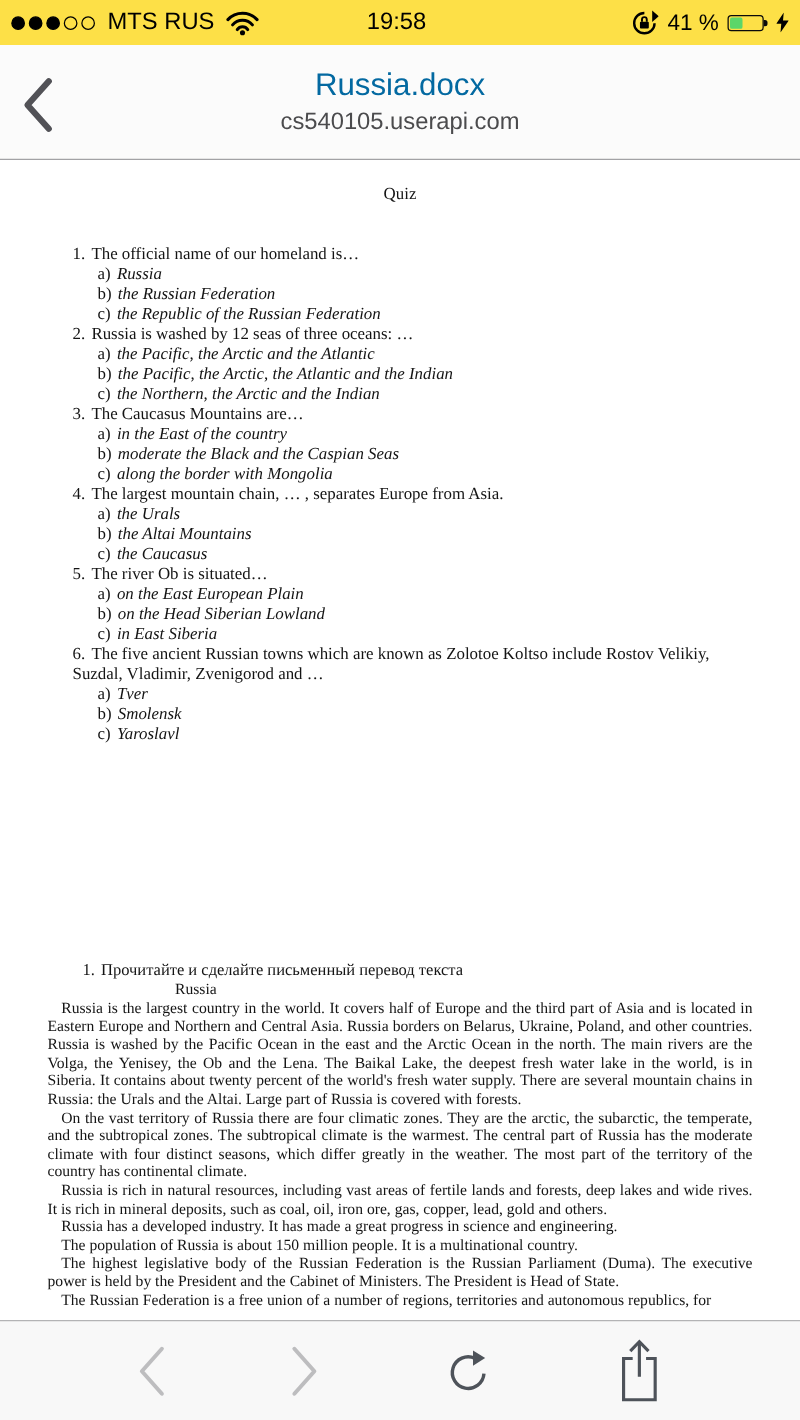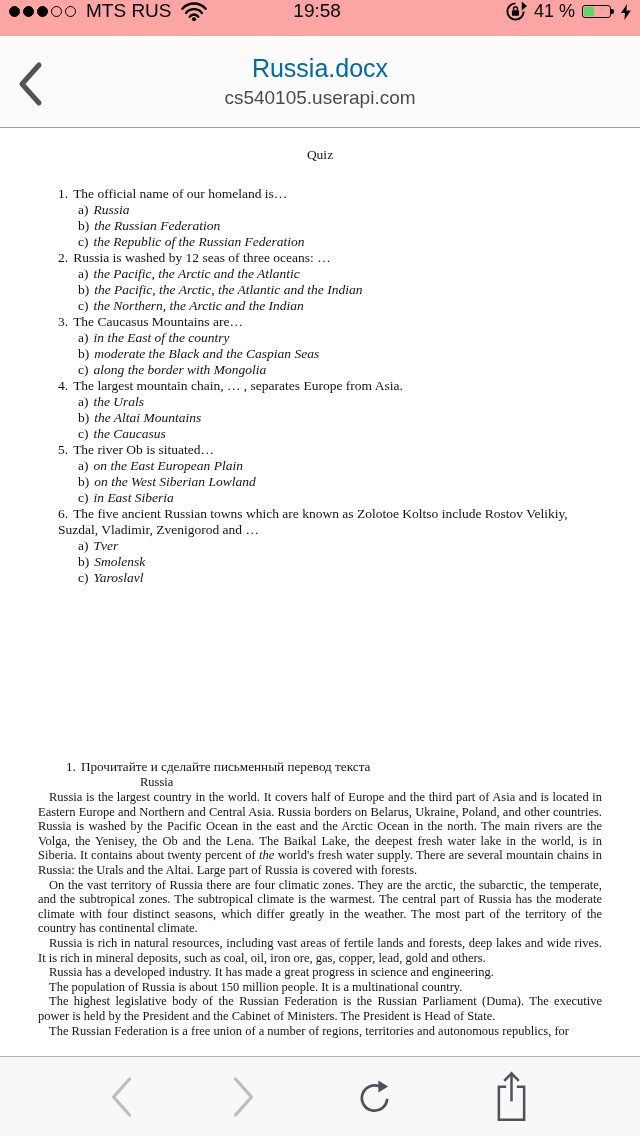--- a/index.html
+++ b/index.html
@@ -1,21 +1,21 @@
 <!DOCTYPE html>
 <html><head>
 <meta charset="utf-8">
 <style>
   html,body{margin:0;padding:0;background:#e9e9e9;}
   .screen{position:relative;width:640px;height:1136px;margin:0 auto;background:#ffffff;
           overflow:hidden;font-family:"Liberation Sans",sans-serif;}
 
   
-  .status-bar{position:absolute;top:0;left:0;width:100%;height:36px;background:#fca5a5;
-              display:flex;align-items:flex-start;padding:0 9px;box-sizing:border-box;color:#000;}
+  .status-bar{position:absolute;top:0;left:0;width:100%;height:36px;background:#fde047;
+              display:flex;align-items:center;padding:0 9px;box-sizing:border-box;color:#000;}
   .sb-left{display:flex;align-items:center;gap:8px;}
   .signal-dots{display:flex;align-items:center;gap:3px;}
   .dot{width:11px;height:11px;border-radius:50%;border:1px solid #000;box-sizing:border-box;}
   .dot.filled{background:#000;}
   .sb-carrier{font-size:19px;margin-left:2px;}
   .sb-time{position:absolute;left:50%;transform:translateX(-56%);font-size:19px;}
   .sb-right{margin-left:auto;display:flex;align-items:center;gap:7px;}
   .sb-percent{font-size:18px;}
   .battery{position:relative;width:29px;height:13px;border:1px solid #0a0a0a;border-radius:3px;
            padding:1px;box-sizing:border-box;display:flex;align-items:stretch;}
@@ -28,32 +28,32 @@
               display:flex;flex-direction:column;align-items:center;justify-content:center;}
   .nav-title{font-size:25px;color:#0369a1;}
   .nav-subtitle{font-size:19px;color:#4b4b4d;margin-top:4px;}
   .back-btn{position:absolute;left:15px;top:24px;width:40px;height:48px;background:none;border:none;
             padding:0;color:#525257;cursor:pointer;display:flex;align-items:center;}
 
   
   .doc{position:absolute;top:129px;left:0;width:100%;height:927px;background:#ffffff;overflow:hidden;
        font-family:"Liberation Serif",serif;color:#141414;}
   .quiz{margin:18px 58px 0 58px;width:524px;font-size:13.5px;line-height:16px;}
-  .quiz-title{text-align:center;margin-bottom:23px;}
+  .quiz-title{text-align:center;margin-bottom:32px;}
   .q-lead{}
   .q-text{margin-left:5px;}
   .q-opt{padding-left:20px;}
   .o-t{margin-left:5px;font-style:italic;}
 
   .translation{margin:172px 38px 0 38px;font-size:12.5px;line-height:14.6px;}
   .tr-heading{padding-left:28px;font-size:13.2px;line-height:17px;}
   .tr-head-text{font-weight:normal;margin-left:5px;}
   .tr-sub{padding-left:102px;line-height:15px;}
   .translation p{margin:0;text-align:justify;text-indent:11px;}
-  .ital{font-style:italic;}
+  .ital{}
 
   
   .toolbar{position:absolute;bottom:0;left:0;width:100%;height:80px;background:#f8f8f8;
            border-top:1px solid #b3b3b5;box-sizing:border-box;}
   .tb-btn{position:absolute;top:50%;transform:translate(-50%,-50%);width:60px;height:64px;
           background:none;border:none;padding:0;display:flex;align-items:center;justify-content:center;
           color:#4e535a;cursor:pointer;}
   .tb-btn.disabled{color:#bdbdbf;}
 </style>
 </head>
@@ -138,21 +138,21 @@
       <div class="q">
         <div class="q-lead"><span class="q-num">4.</span><span class="q-text">The largest mountain chain, … , separates Europe from Asia.</span></div>
         <div class="q-opt"><span class="o-l">a)</span><span class="o-t">the Urals</span></div>
         <div class="q-opt"><span class="o-l">b)</span><span class="o-t">the Altai Mountains</span></div>
         <div class="q-opt"><span class="o-l">c)</span><span class="o-t">the Caucasus</span></div>
       </div>
 
       <div class="q">
         <div class="q-lead"><span class="q-num">5.</span><span class="q-text">The river Ob is situated…</span></div>
         <div class="q-opt"><span class="o-l">a)</span><span class="o-t">on the East European Plain</span></div>
-        <div class="q-opt"><span class="o-l">b)</span><span class="o-t">on the West Siberian Lowland</span></div>
+        <div class="q-opt"><span class="o-l">b)</span><span class="o-t">on the Head Siberian Lowland</span></div>
         <div class="q-opt"><span class="o-l">c)</span><span class="o-t">in East Siberia</span></div>
       </div>
 
       <div class="q">
         <div class="q-lead"><span class="q-num">6.</span><span class="q-text">The five ancient Russian towns which are known as Zolotoe Koltso include Rostov Velikiy, Suzdal, Vladimir, Zvenigorod and …</span></div>
         <div class="q-opt"><span class="o-l">a)</span><span class="o-t">Tver</span></div>
         <div class="q-opt"><span class="o-l">b)</span><span class="o-t">Smolensk</span></div>
         <div class="q-opt"><span class="o-l">c)</span><span class="o-t">Yaroslavl</span></div>
       </div>
     </div>

